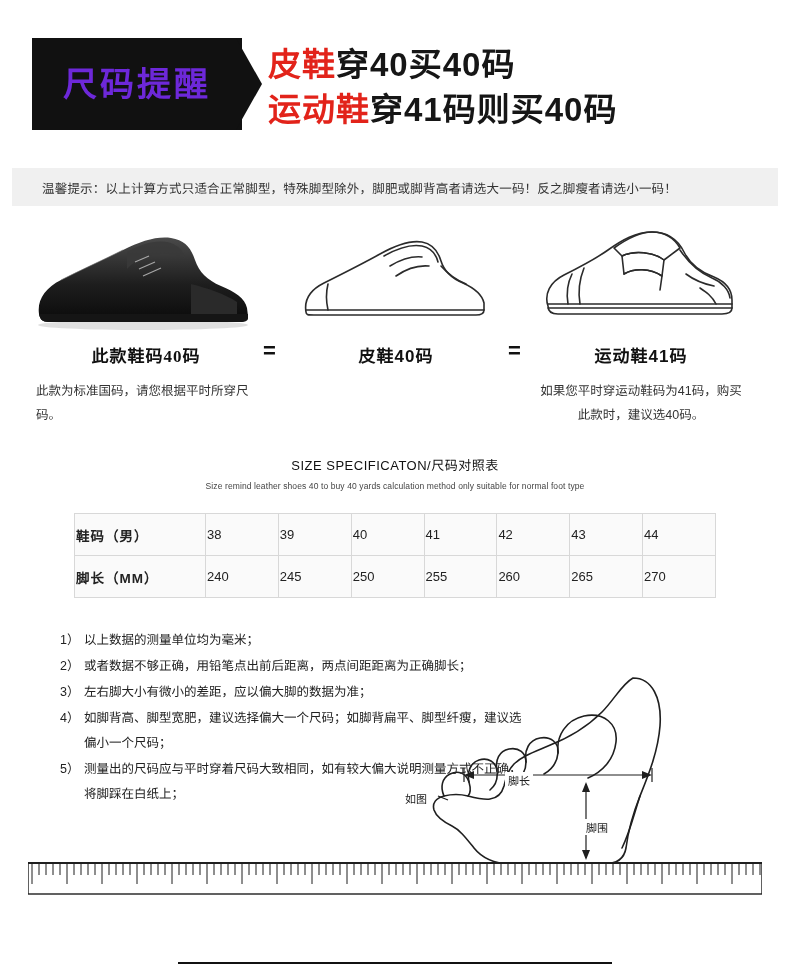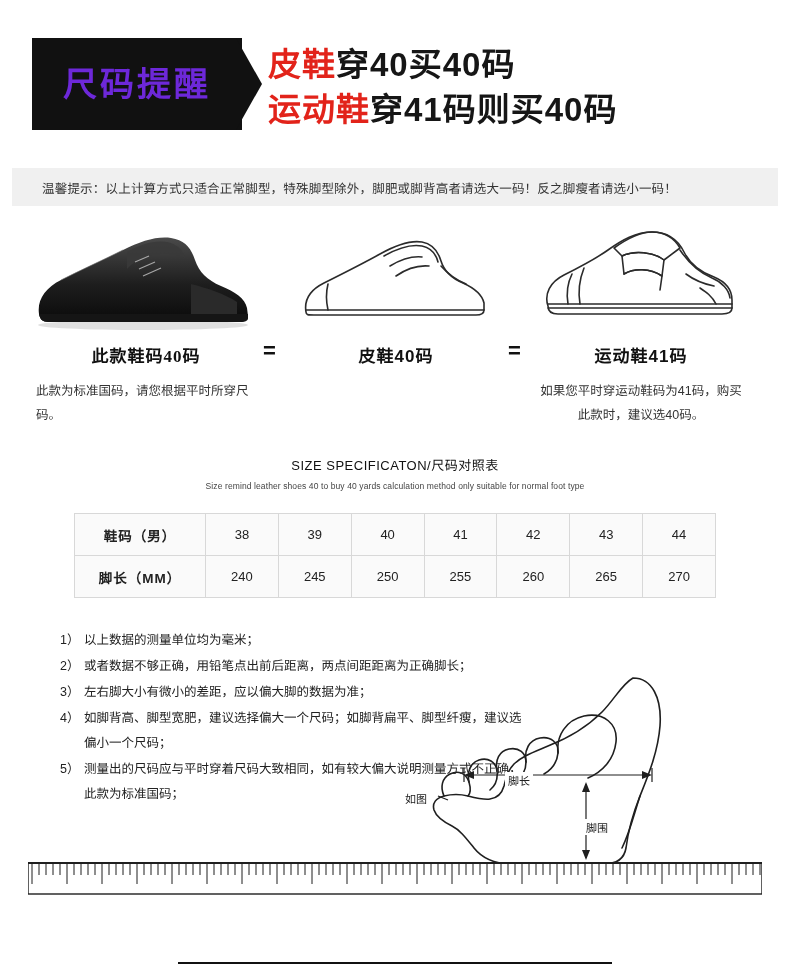--- a/index.html
+++ b/index.html
@@ -160,21 +160,21 @@
     margin: 22px 74px 0 74px;
   }
   table.size-table {
     width: 642px;
     border-collapse: collapse;
     background: #fafafa;
   }
   table.size-table td {
     border: 1px solid #d8d8d8;
     height: 39px;
-    text-align: center;
+    text-align: left;
     font-size: 13px;
     color: #222222;
   }
   table.size-table td.rowhead {
     width: 128px;
     font-weight: bold;
     font-size: 13.5px;
     letter-spacing: 1px;
   }
 
@@ -374,21 +374,21 @@
   <div class="note">
     <span class="note-num">3）</span>
     <span class="note-text">左右脚大小有微小的差距，应以偏大脚的数据为准；</span>
   </div>
   <div class="note">
     <span class="note-num">4）</span>
     <span class="note-text">如脚背高、脚型宽肥，建议选择偏大一个尺码；如脚背扁平、脚型纤瘦，建议选偏小一个尺码；</span>
   </div>
   <div class="note">
     <span class="note-num">5）</span>
-    <span class="note-text">测量出的尺码应与平时穿着尺码大致相同，如有较大偏大说明测量方式不正确，此款为标准国码；</span>
+    <span class="note-text">测量出的尺码应与平时穿着尺码大致相同，如有较大偏大说明测量方式不正确，将脚踩在白纸上；</span>
   </div>
 </div>
 
 <div class="footdiag">
   <svg width="380" height="235" viewBox="0 0 380 235">
 
     <g fill="none" stroke="#1f1f1f" stroke-width="1.6" stroke-linejoin="round" stroke-linecap="round">
       <path d="M243 6 C262 6 272 26 270 54 C268 80 258 104 250 124 C242 144 238 160 236 176 C234 188 226 192 214 192
                L122 192 C104 192 92 186 84 176 C76 166 70 158 62 154
                C52 149 46 144 44 138 C42 131 46 126 54 124

